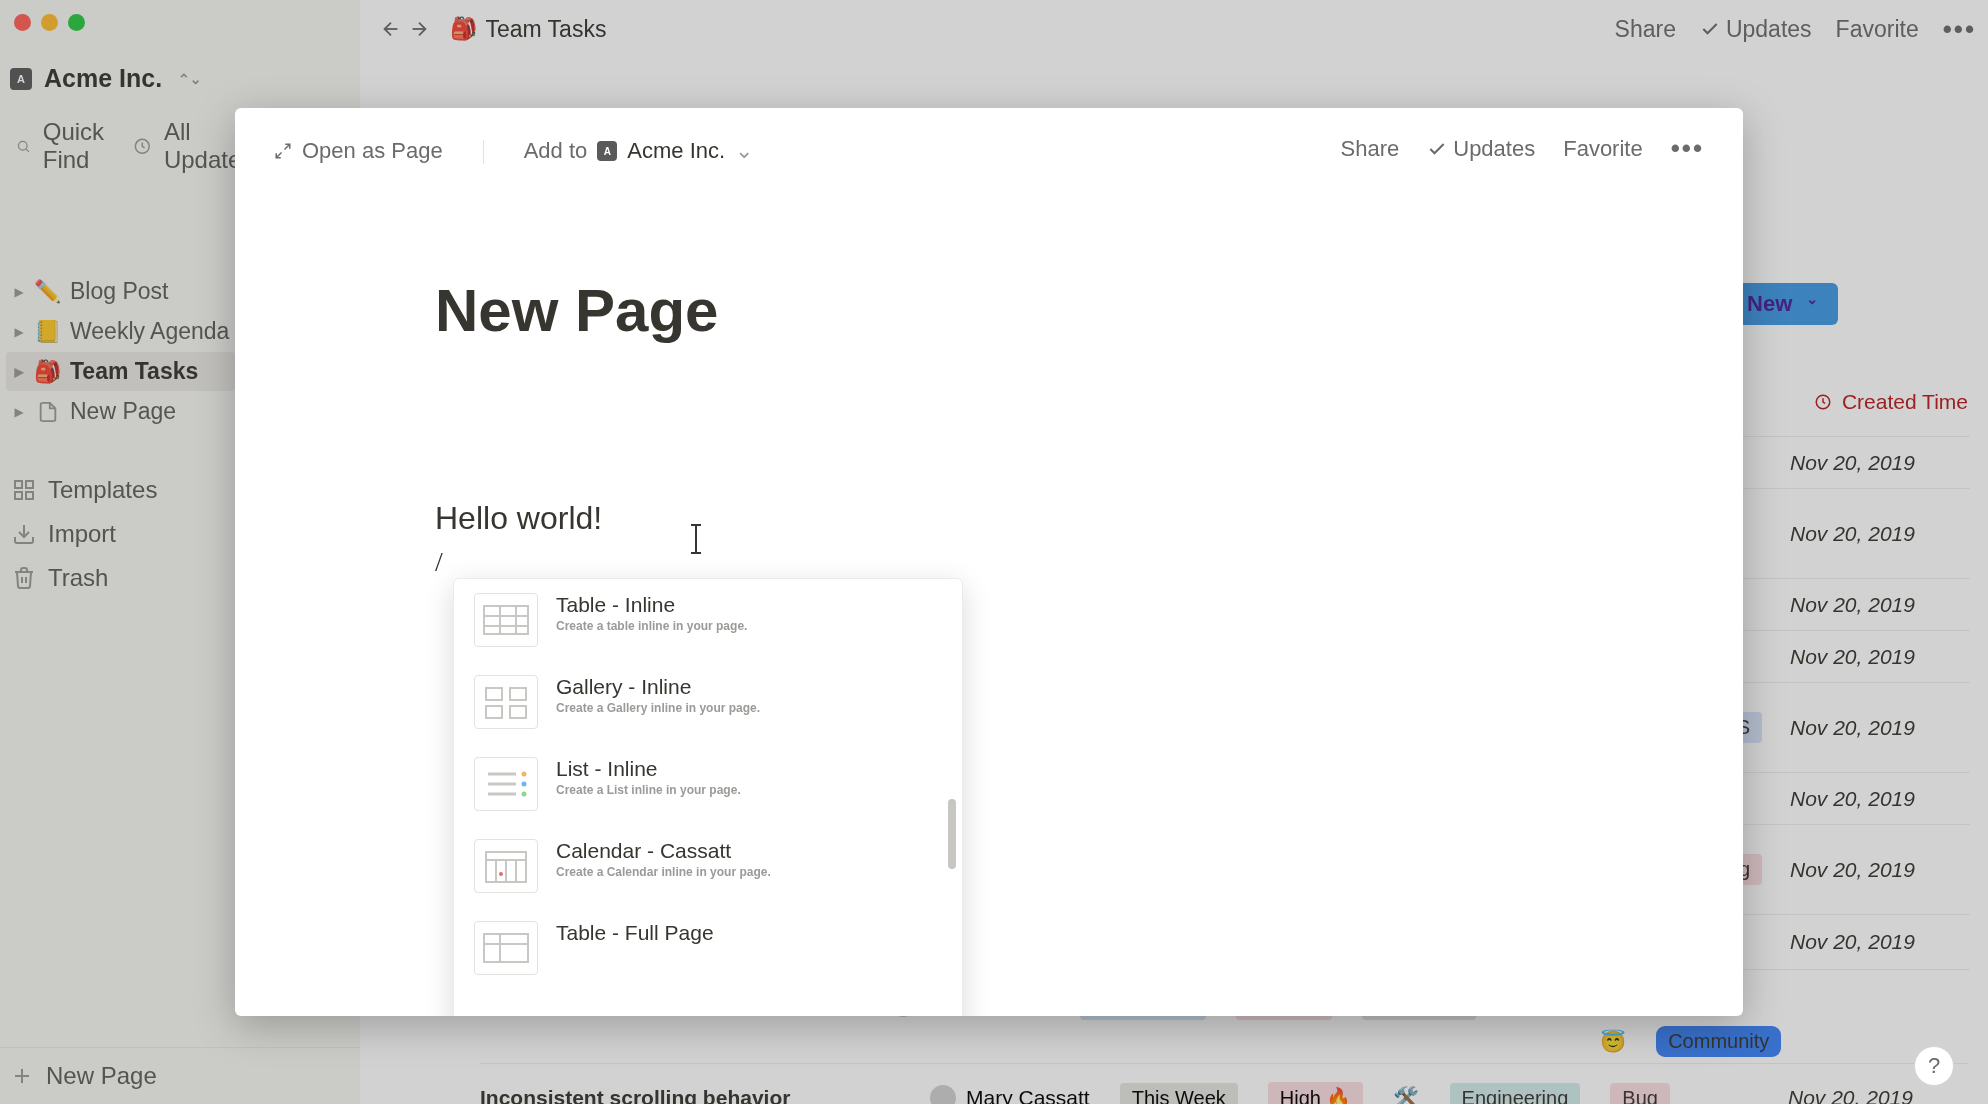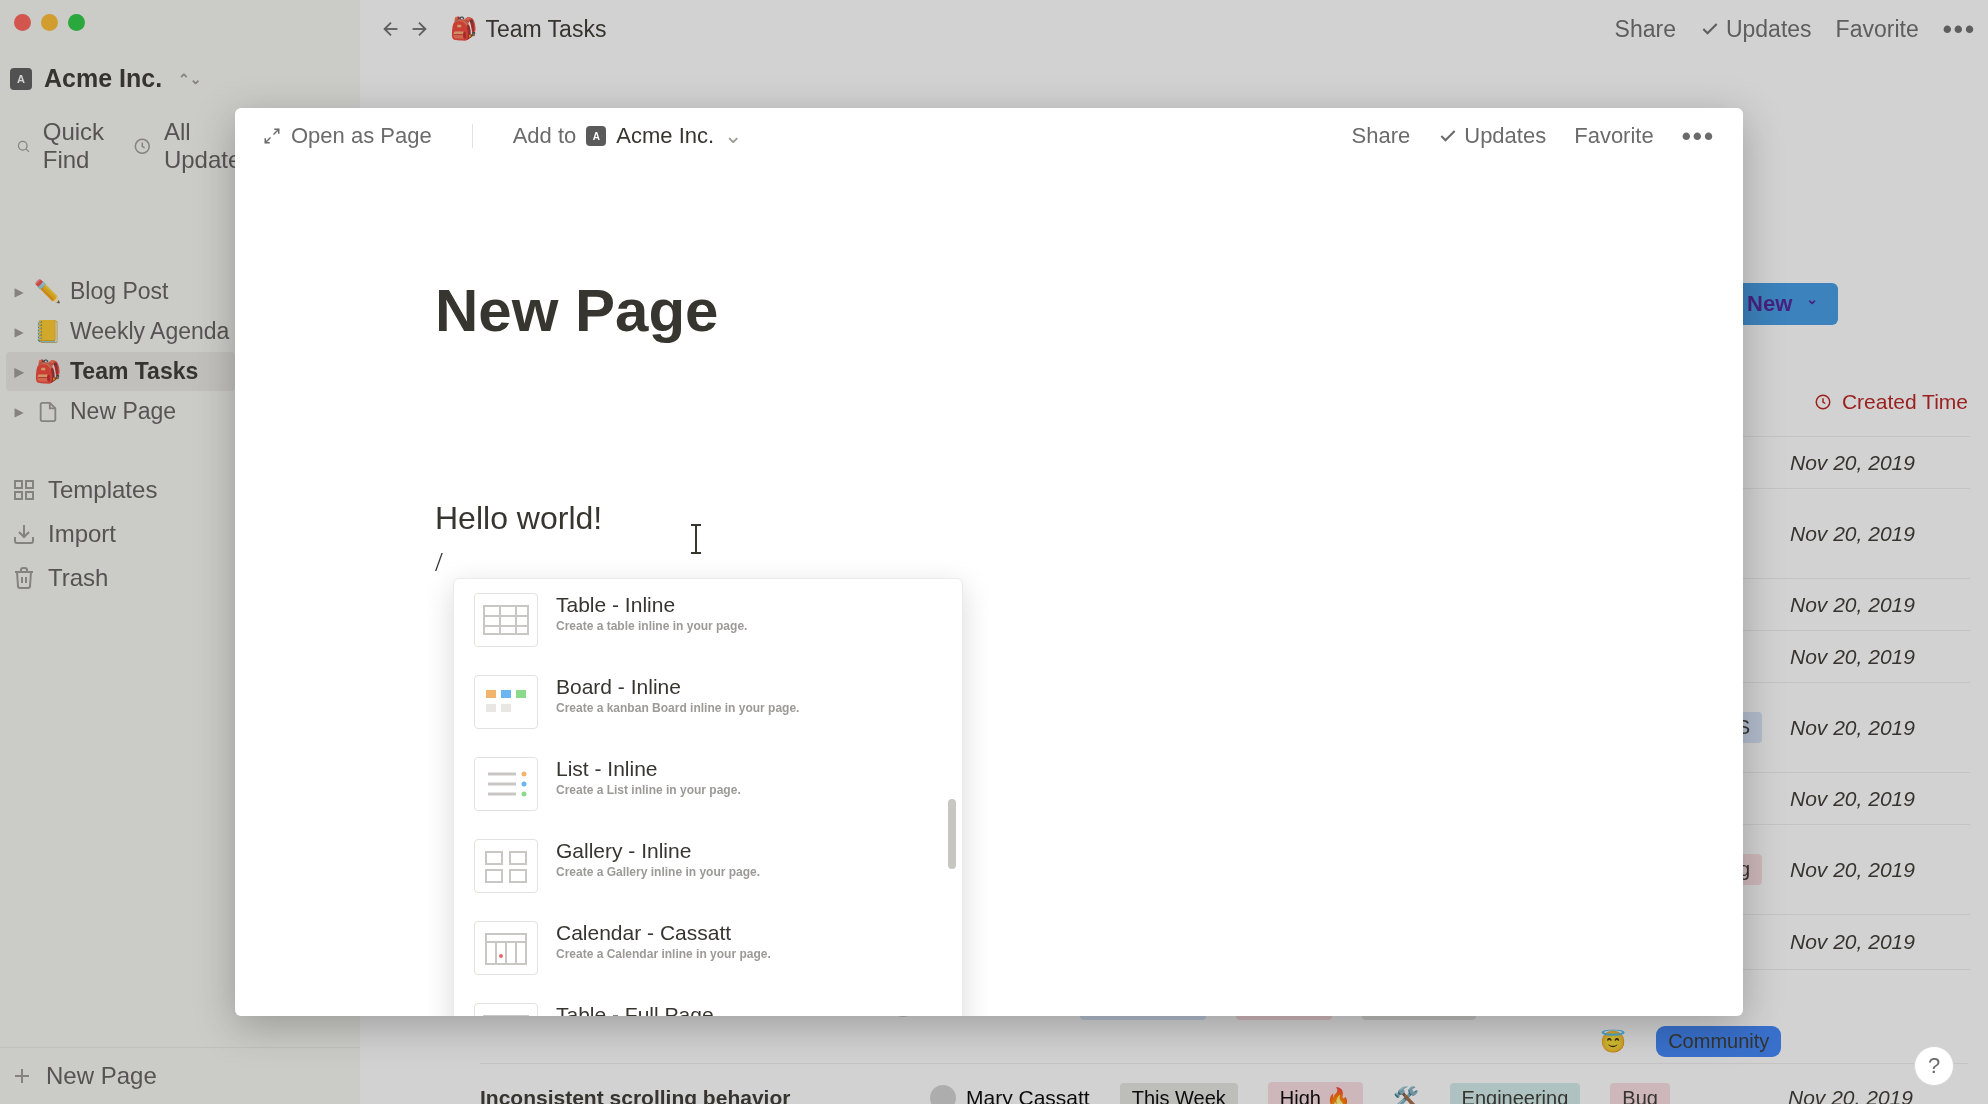--- a/index.html
+++ b/index.html
@@ -123,21 +123,21 @@
 
 
 .modal {
   position:absolute; top:108px; left:235px;
   width:1508px; height:908px;
   background:#ffffff; border-radius:6px;
   box-shadow:0 10px 40px rgba(0,0,0,0.25);
   overflow:hidden;
 }
 .modal-bar {
-  height:56px; display:flex; align-items:center; padding:0 28px;
+  height:56px; display:flex; align-items:flex-end; padding:0 39px;
   color:#6b6b6b; font-size:22px;gap:16px;
 }
 .open-as { display:flex; align-items:center; gap:10px; cursor:pointer;}
 .vdiv { width:1px; height:24px; background:#e3e2de; margin:0 24px;}
 .add-to { display:flex; align-items:center; gap:10px; color:#6b6b6b;}
 .add-to .wsname { color:#37352f; font-weight:500;}
 .modal-right { margin-left:auto; display:flex; align-items:center; gap:28px; color:#6b6b6b;}
 .modal-right .check { display:flex; align-items:center; gap:6px;}
 .dots { font-size:26px; letter-spacing:2px; cursor:pointer; font-weight:900;}
 
@@ -477,31 +477,30 @@
             <line x1="34" y1="6" x2="34" y2="34"></line>
           </svg>
       </div>
       <div class="slash-text">
         <div class="title">Table - Inline</div>
         <div class="sub">Create a table inline in your page.</div>
       </div>
     </div>
     <div class="slash-item">
       <div class="slash-thumb">
-        <svg viewBox="0 0 48 40">
-            <rect x="4" y="8" width="10" height="8" fill="#f2b46b"></rect>
-            <rect x="19" y="8" width="10" height="8" fill="#6bb5f2"></rect>
-            <rect x="34" y="8" width="10" height="8" fill="#8bd98b"></rect>
-            <rect x="4" y="22" width="10" height="8" fill="#e8e7e4"></rect>
-            <rect x="19" y="22" width="10" height="8" fill="#e8e7e4"></rect>
+        <svg viewBox="0 0 48 40" fill="none" stroke="#c8c7c4" stroke-width="2">
+            <rect x="4" y="6" width="16" height="12"></rect>
+            <rect x="28" y="6" width="16" height="12"></rect>
+            <rect x="4" y="24" width="16" height="12"></rect>
+            <rect x="28" y="24" width="16" height="12"></rect>
           </svg>
       </div>
       <div class="slash-text">
-        <div class="title">Board - Inline</div>
-        <div class="sub">Create a kanban Board inline in your page.</div>
+        <div class="title">Gallery - Inline</div>
+        <div class="sub">Create a Gallery inline in your page.</div>
       </div>
     </div>
     <div class="slash-item">
       <div class="slash-thumb">
         <svg viewBox="0 0 48 40" stroke-width="3">
             <line x1="6" y1="10" x2="34" y2="10" stroke="#c8c7c4"></line>
             <circle cx="42" cy="10" r="2.5" fill="#f2b46b"></circle>
             <line x1="6" y1="20" x2="34" y2="20" stroke="#c8c7c4"></line>
             <circle cx="42" cy="20" r="2.5" fill="#6bb5f2"></circle>
             <line x1="6" y1="30" x2="34" y2="30" stroke="#c8c7c4"></line>
@@ -509,34 +508,20 @@
           </svg>
       </div>
       <div class="slash-text">
         <div class="title">List - Inline</div>
         <div class="sub">Create a List inline in your page.</div>
       </div>
     </div>
     <div class="slash-item">
       <div class="slash-thumb">
         <svg viewBox="0 0 48 40" fill="none" stroke="#c8c7c4" stroke-width="2">
-            <rect x="4" y="6" width="16" height="12"></rect>
-            <rect x="28" y="6" width="16" height="12"></rect>
-            <rect x="4" y="24" width="16" height="12"></rect>
-            <rect x="28" y="24" width="16" height="12"></rect>
-          </svg>
-      </div>
-      <div class="slash-text">
-        <div class="title">Gallery - Inline</div>
-        <div class="sub">Create a Gallery inline in your page.</div>
-      </div>
-    </div>
-    <div class="slash-item">
-      <div class="slash-thumb">
-        <svg viewBox="0 0 48 40" fill="none" stroke="#c8c7c4" stroke-width="2">
             <rect x="4" y="6" width="40" height="30"></rect>
             <line x1="4" y1="14" x2="44" y2="14"></line>
             <line x1="14" y1="14" x2="14" y2="36"></line>
             <line x1="24" y1="14" x2="24" y2="36"></line>
             <line x1="34" y1="14" x2="34" y2="36"></line>
             <circle cx="19" cy="28" r="2" fill="#e36b6b" stroke="none"></circle>
           </svg>
       </div>
       <div class="slash-text">
         <div class="title">Calendar - Cassatt</div>

